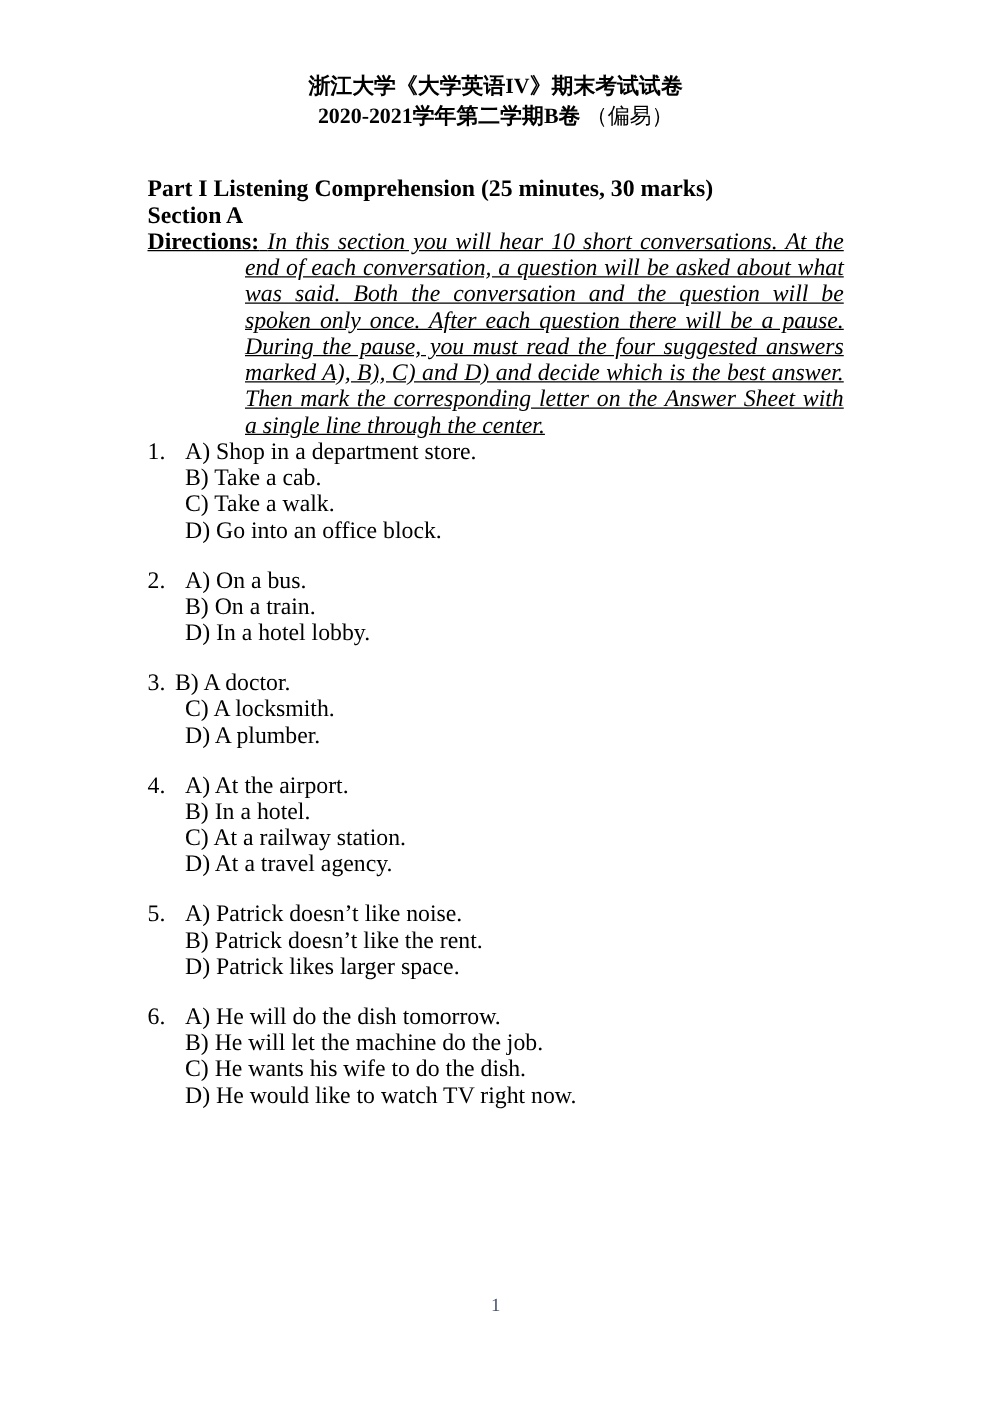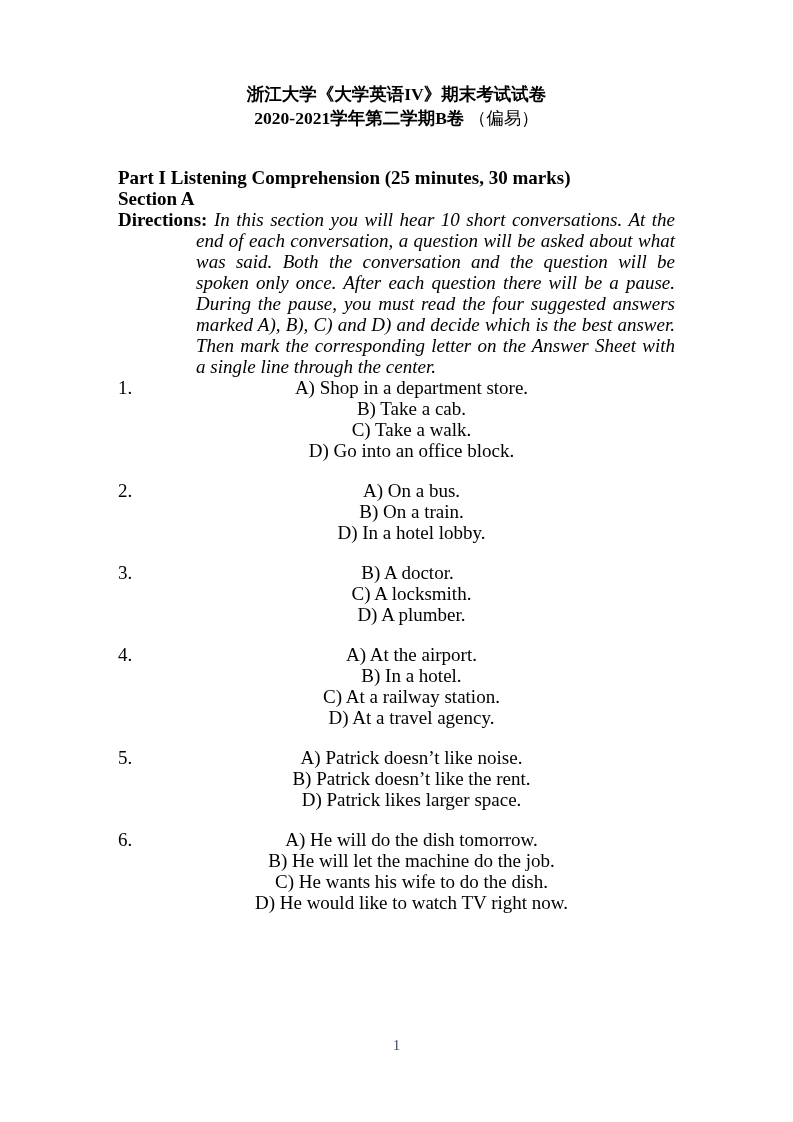--- a/index.html
+++ b/index.html
@@ -6,61 +6,61 @@
   html, body { background: #ffffff; }
   body {
     width: 793px;
     height: 1122px;
     position: relative;
     overflow: hidden;
     font-family: "Liberation Serif", "DejaVu Serif", serif;
     color: #000000;
   }
   .title-block {
-    padding-top: 82px;
+    padding-top: 56px;
     text-align: center;
     font-weight: bold;
     font-size: 17.5px;
     line-height: 24px;
   }
   .title-note {
     font-weight: normal;
   }
   .content {
     margin: 37px 118px 0 118px;
     font-size: 19px;
     line-height: 21px;
   }
   .part-heading, .section-heading {
     font-weight: bold;
   }
   .directions {
     text-align: justify;
     padding-left: 78px;
     text-indent: -78px;
+    text-decoration: underline;
   }
   .dir-label {
     font-weight: bold;
     font-style: normal;
   }
   .dir-text {
     font-style: italic;
   }
   .question {
     position: relative;
     margin-bottom: 19px;
   }
   .q-num {
     position: absolute;
     left: 0;
     top: 0;
   }
   .q-options {
     margin-left: 30px;
-    text-align: center;
   }
   .question.compact .q-option:first-child {
     margin-left: -8px;
   }
   .page-number {
     position: absolute;
     top: 1036px;
     left: 0;
     width: 100%;
     text-align: center;

